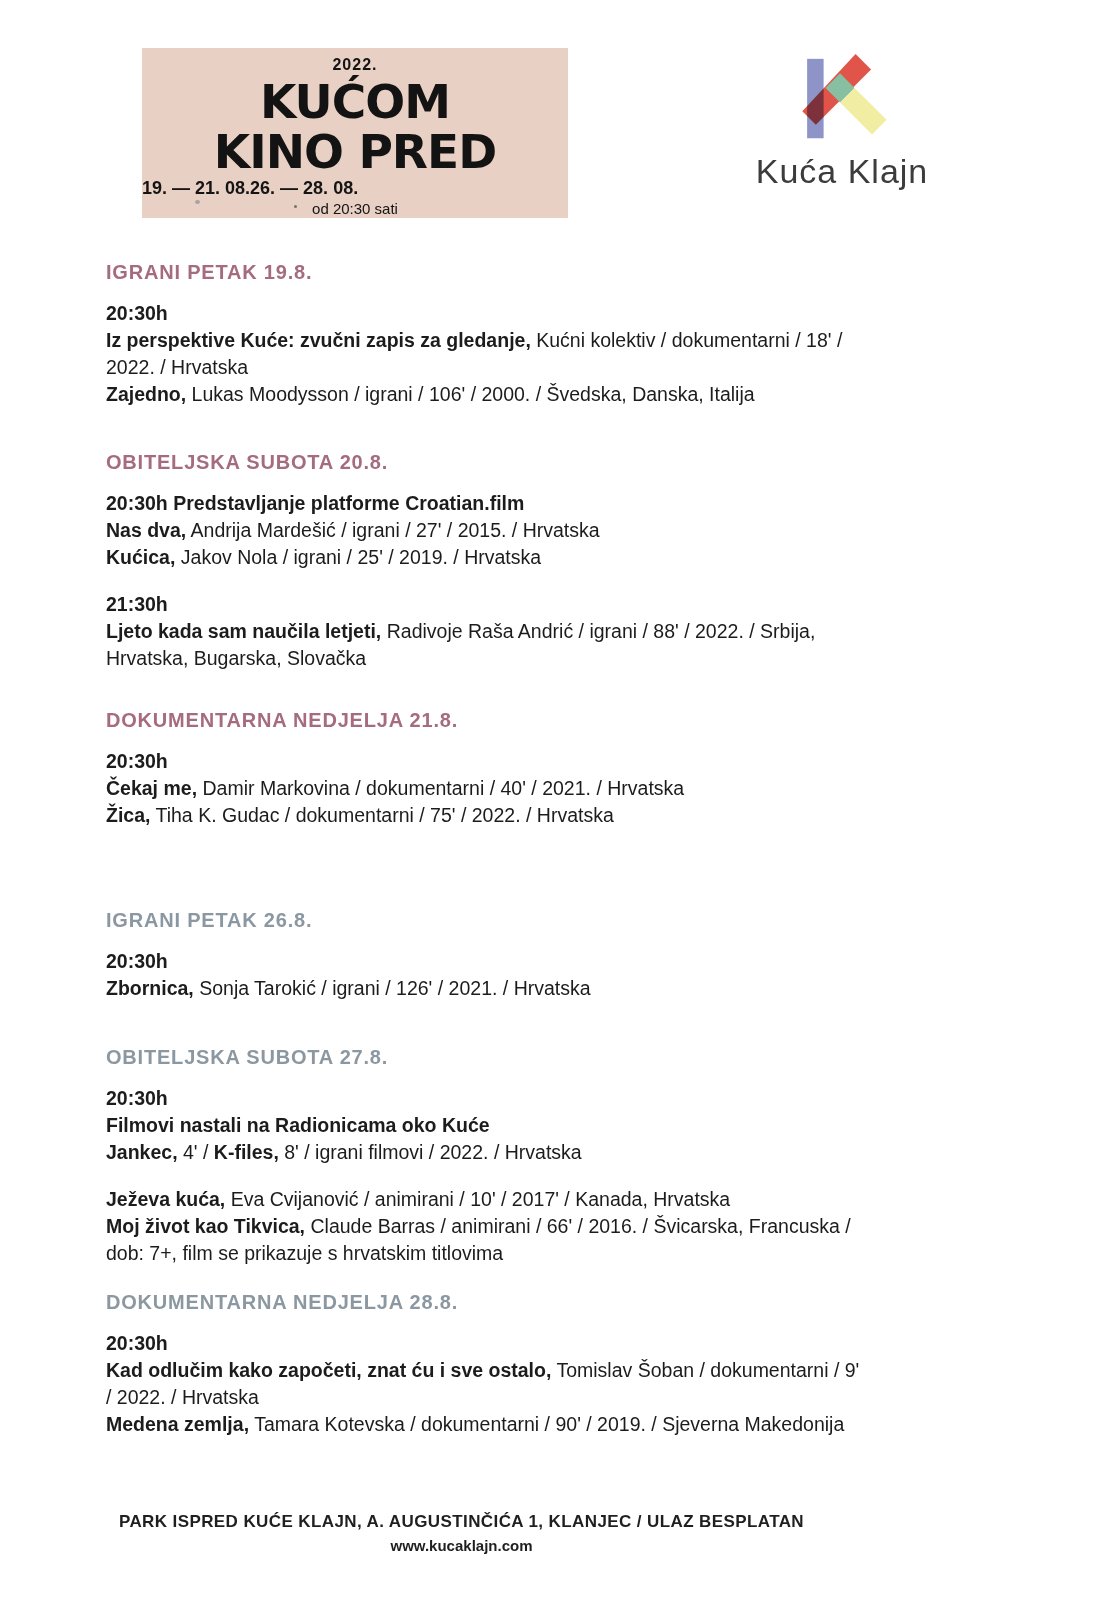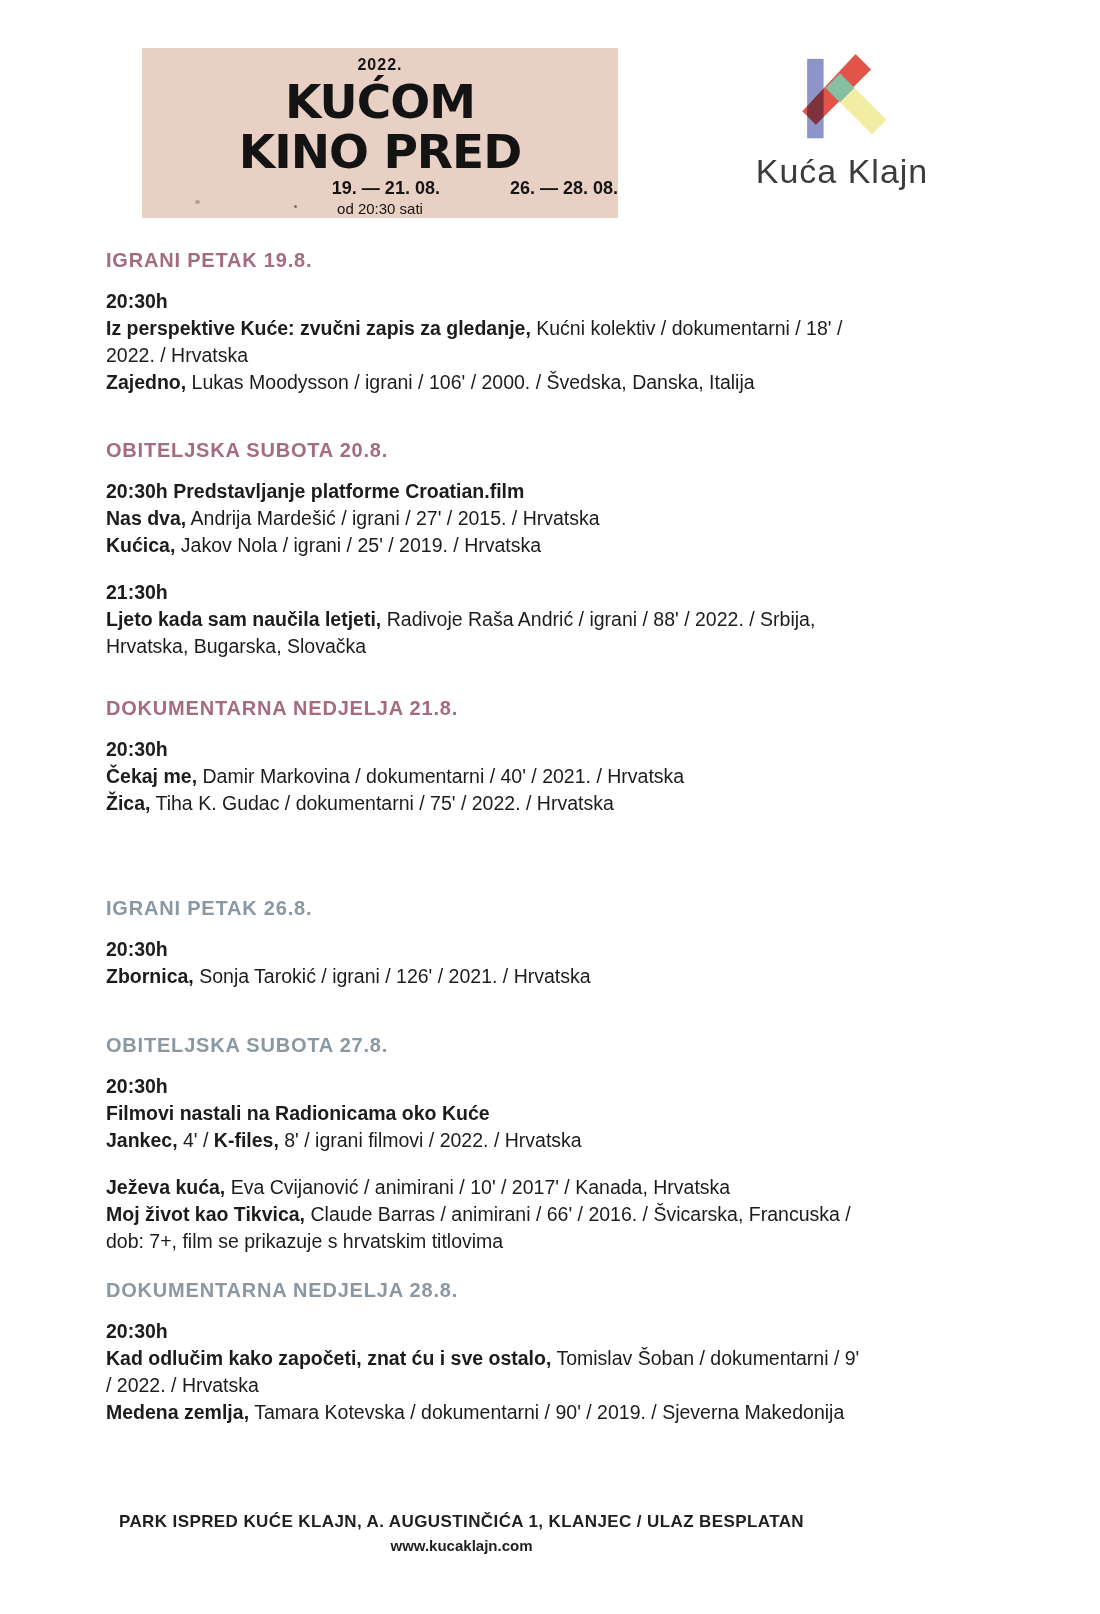--- a/index.html
+++ b/index.html
@@ -2,43 +2,43 @@
 <html><head>
 <meta charset="utf-8">
 <style>
   html,body{margin:0;padding:0;}
   body{
     width:1100px;height:1614px;position:relative;background:#ffffff;
     font-family:"Liberation Sans",sans-serif;color:#1c1c1c;overflow:hidden;
   }
   
   .pink-box{
-    position:absolute;left:142px;top:48px;width:476px;height:170px;
+    position:absolute;left:142px;top:48px;width:426px;height:170px;
     background:#e9d0c4;text-align:center;color:#141414;
   }
   .year{margin-top:8px;font-weight:bold;font-size:16px;letter-spacing:1px;}
   .title{
     font-family:"DejaVu Sans",sans-serif;font-weight:bold;font-size:47px;
     line-height:50px;letter-spacing:-1px;margin-top:3px;color:#131313;
   }
-  .dates{display:flex;justify-content:flex-end;gap:70px;font-weight:bold;font-size:18px;margin-top:1px;}
+  .dates{display:flex;justify-content:flex-start;font-weight:bold;font-size:18px;margin-top:1px;}
   .timenote{font-weight:normal;font-size:15px;margin-top:1px;}
   .artifact{position:absolute;border-radius:50%;}
   .a1{left:53px;top:152px;width:5px;height:4px;background:#8f8f8f;opacity:.7;}
   .a2{left:152px;top:157px;width:3px;height:3px;background:#5a5a5a;opacity:.8;}
 
   .logo{position:absolute;left:742px;top:54px;width:200px;text-align:center;}
   .logo svg{display:block;margin:0 auto;}
   .wordmark{font-size:34px;color:#3c3c3c;margin-top:6px;letter-spacing:1px;}
 
   
   .content{position:absolute;left:106px;top:248px;width:920px;}
   .hd{
     font-size:20px;line-height:24px;font-weight:bold;letter-spacing:0.8px;
-    margin:0 0 16px 0;
+    margin:12px 0 16px 0;
   }
   .pink{color:#a56b80;}
   .gray{color:#8b98a2;}
   .sec{margin:0;}
   .m42{margin-top:42px;} .m36{margin-top:36px;} .m79{margin-top:79px;}
   .m43{margin-top:43px;} .m23{margin-top:23px;}
   .slot + .slot{margin-top:20px;}
   .line{font-size:19.5px;line-height:27px;margin:0;white-space:nowrap;}
   .b{font-weight:bold;}
 

